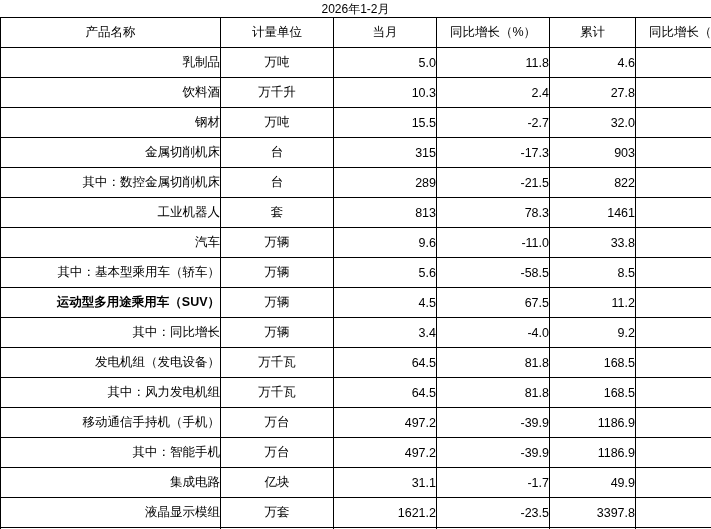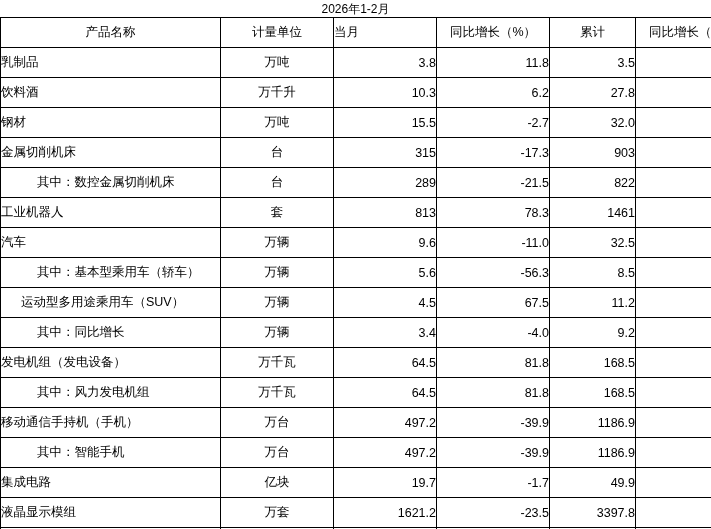--- a/index.html
+++ b/index.html
@@ -37,33 +37,33 @@
   }
   table.data th, table.data td {
     border: 1px solid #000000;
     padding: 0;
     height: 29px;
     vertical-align: middle;
     font-weight: normal;
   }
   th.h-name { width: 219px; text-align: center; }
   th.h-unit { width: 112px; text-align: center; }
-  th.h-month { width: 102px; text-align: left; }
+  th.h-month { width: 102px; text-align: center; }
   th.h-mgrow { width: 112px; text-align: center; }
   th.h-cum   { width: 85px;  text-align: center; }
   th.h-cgrow { width: 112px; text-align: center; }
 
   td.name {
-    text-align: left;
+    text-align: right;
     padding-left: 8px;
     white-space: nowrap;
     overflow: hidden;
   }
   td.name.ind1 { padding-left: 36px; }
-  td.name.ind2 { padding-left: 20px; }
+  td.name.ind2 { padding-left: 20px; font-weight: bold; }
   td.unit {
     text-align: center;
   }
   td.num {
     text-align: right;
     padding-right: 7px;
     font-family: "Liberation Sans", sans-serif;
   }
 </style>
 </head>
@@ -80,30 +80,30 @@
         <th class="h-month">当月</th>
         <th class="h-mgrow">同比增长（%）</th>
         <th class="h-cum">累计</th>
         <th class="h-cgrow">同比增长（%）</th>
       </tr>
     </thead>
     <tbody id="table-body">
         <tr>
           <td class="name">乳制品</td>
           <td class="unit">万吨</td>
-          <td class="num">3.8</td>
+          <td class="num">5.0</td>
           <td class="num">11.8</td>
-          <td class="num">3.5</td>
+          <td class="num">4.6</td>
           <td class="num">11.3</td>
         </tr>
         <tr>
           <td class="name">饮料酒</td>
           <td class="unit">万千升</td>
           <td class="num">10.3</td>
-          <td class="num">6.2</td>
+          <td class="num">2.4</td>
           <td class="num">27.8</td>
           <td class="num">21.7</td>
         </tr>
         <tr>
           <td class="name">钢材</td>
           <td class="unit">万吨</td>
           <td class="num">15.5</td>
           <td class="num">-2.7</td>
           <td class="num">32.0</td>
           <td class="num">-8.0</td>
@@ -130,28 +130,28 @@
           <td class="num">813</td>
           <td class="num">78.3</td>
           <td class="num">1461</td>
           <td class="num">79.3</td>
         </tr>
         <tr>
           <td class="name">汽车</td>
           <td class="unit">万辆</td>
           <td class="num">9.6</td>
           <td class="num">-11.0</td>
-          <td class="num">32.5</td>
+          <td class="num">33.8</td>
           <td class="num">-0.2</td>
         </tr>
         <tr>
           <td class="name ind1">其中：基本型乘用车（轿车）</td>
           <td class="unit">万辆</td>
           <td class="num">5.6</td>
-          <td class="num">-56.3</td>
+          <td class="num">-58.5</td>
           <td class="num">8.5</td>
           <td class="num">-37.8</td>
         </tr>
         <tr>
           <td class="name ind2">运动型多用途乘用车（SUV）</td>
           <td class="unit">万辆</td>
           <td class="num">4.5</td>
           <td class="num">67.5</td>
           <td class="num">11.2</td>
           <td class="num">86.9</td>
@@ -192,21 +192,21 @@
           <td class="name ind1">其中：智能手机</td>
           <td class="unit">万台</td>
           <td class="num">497.2</td>
           <td class="num">-39.9</td>
           <td class="num">1186.9</td>
           <td class="num">-32.6</td>
         </tr>
         <tr>
           <td class="name">集成电路</td>
           <td class="unit">亿块</td>
-          <td class="num">19.7</td>
+          <td class="num">31.1</td>
           <td class="num">-1.7</td>
           <td class="num">49.9</td>
           <td class="num">13.1</td>
         </tr>
         <tr>
           <td class="name">液晶显示模组</td>
           <td class="unit">万套</td>
           <td class="num">1621.2</td>
           <td class="num">-23.5</td>
           <td class="num">3397.8</td>

